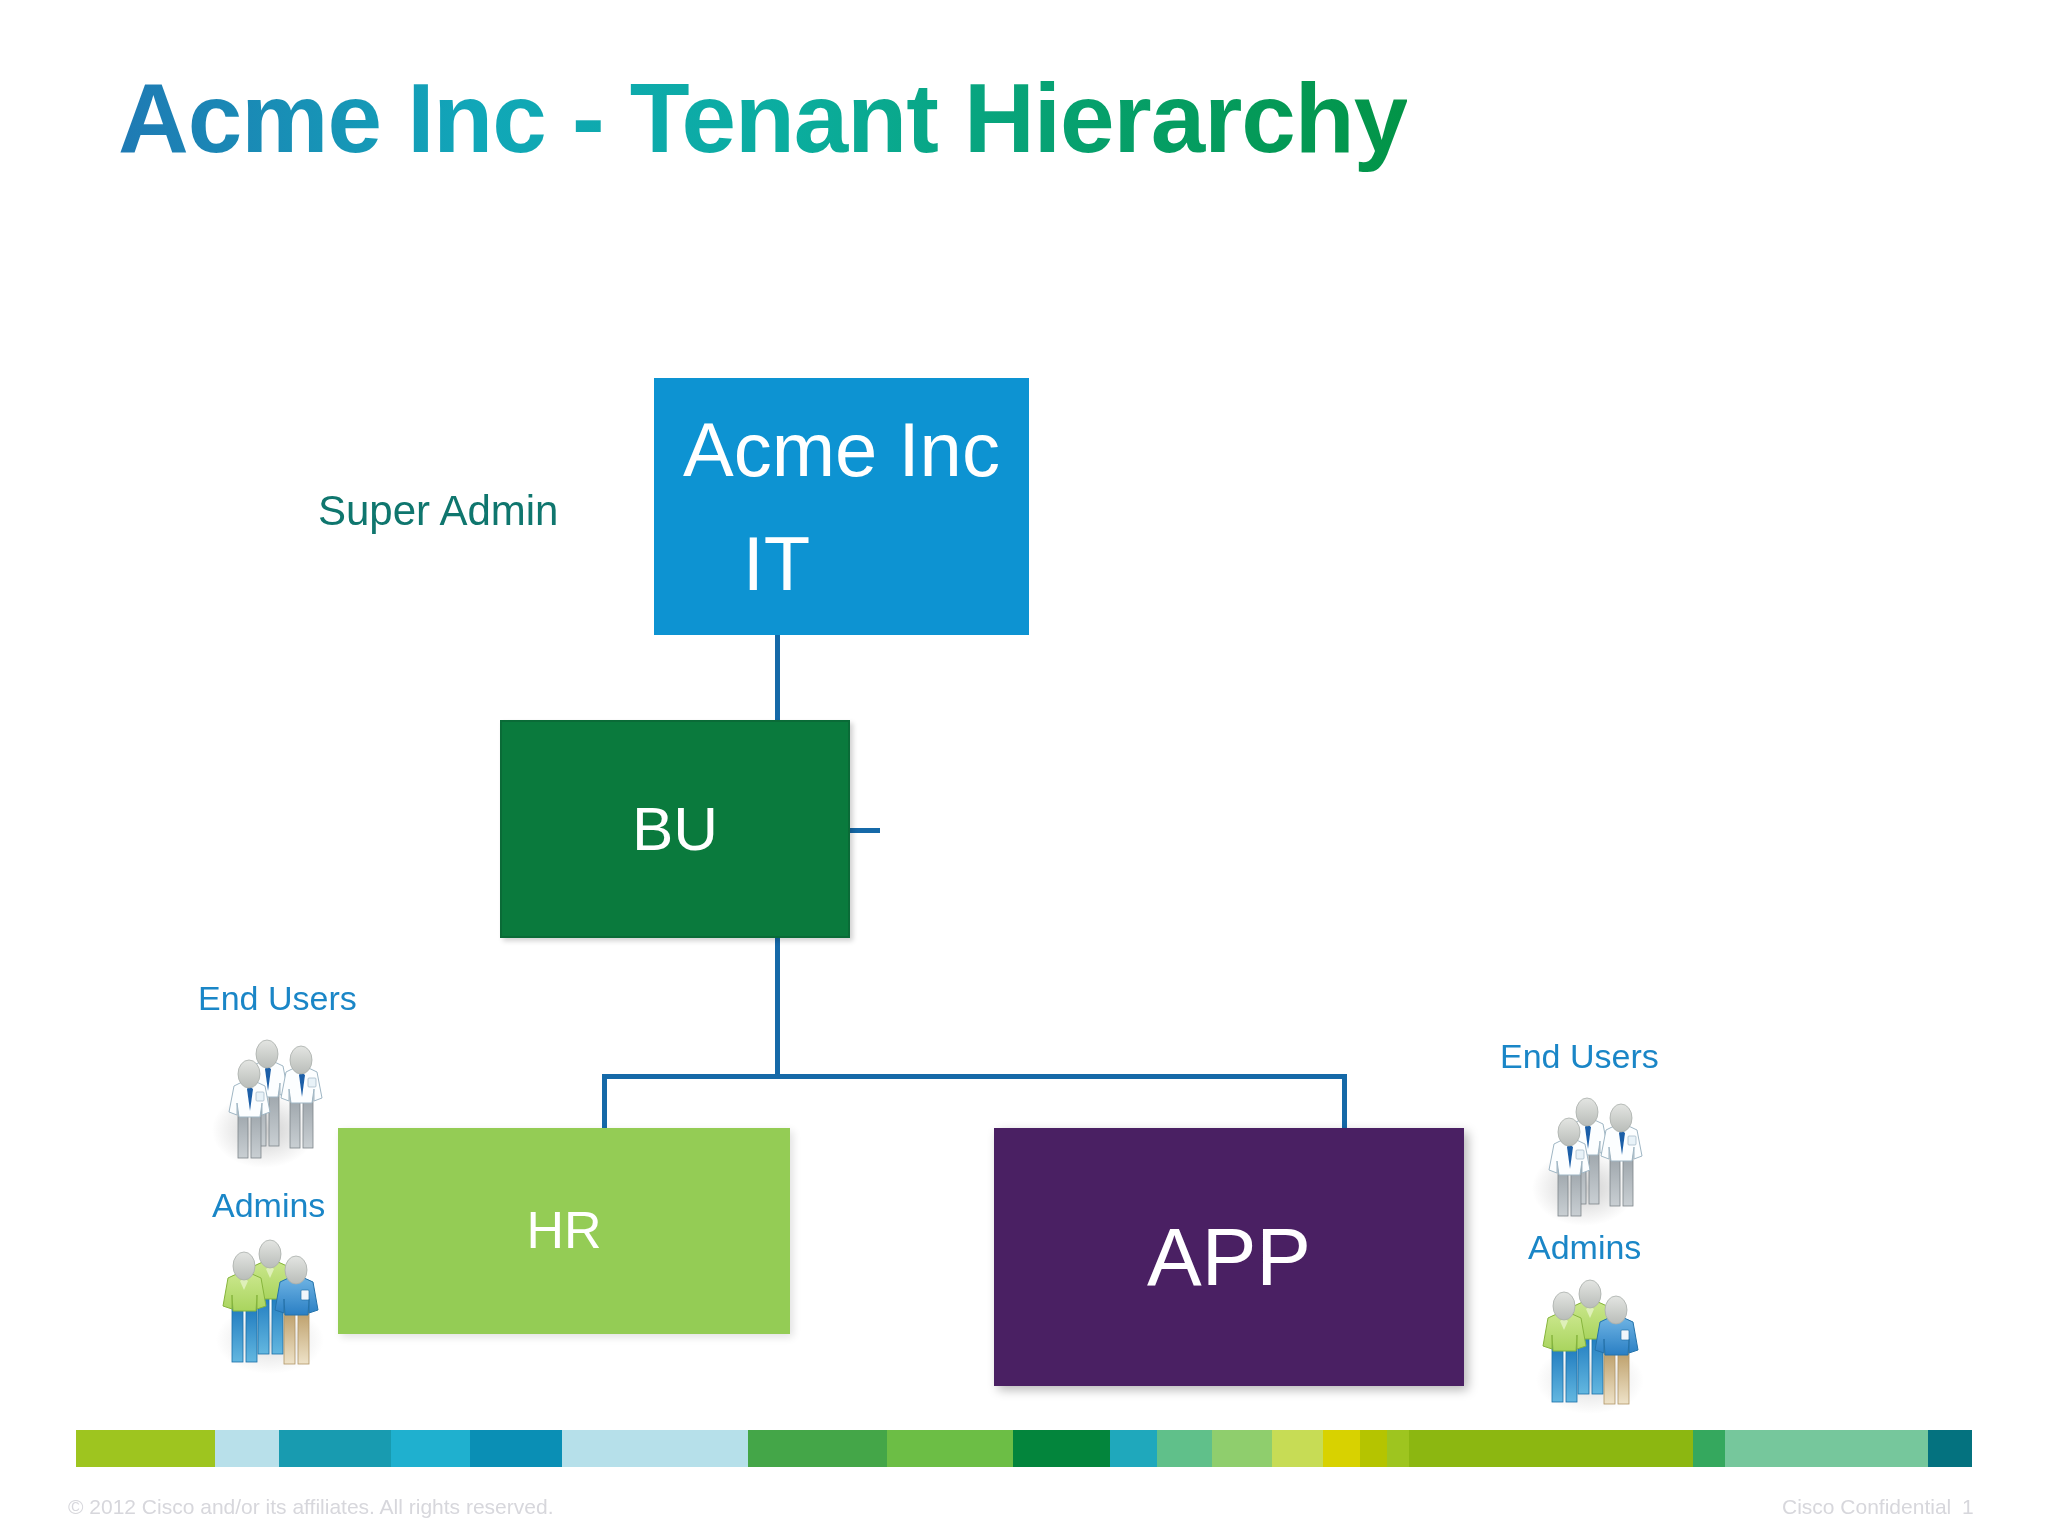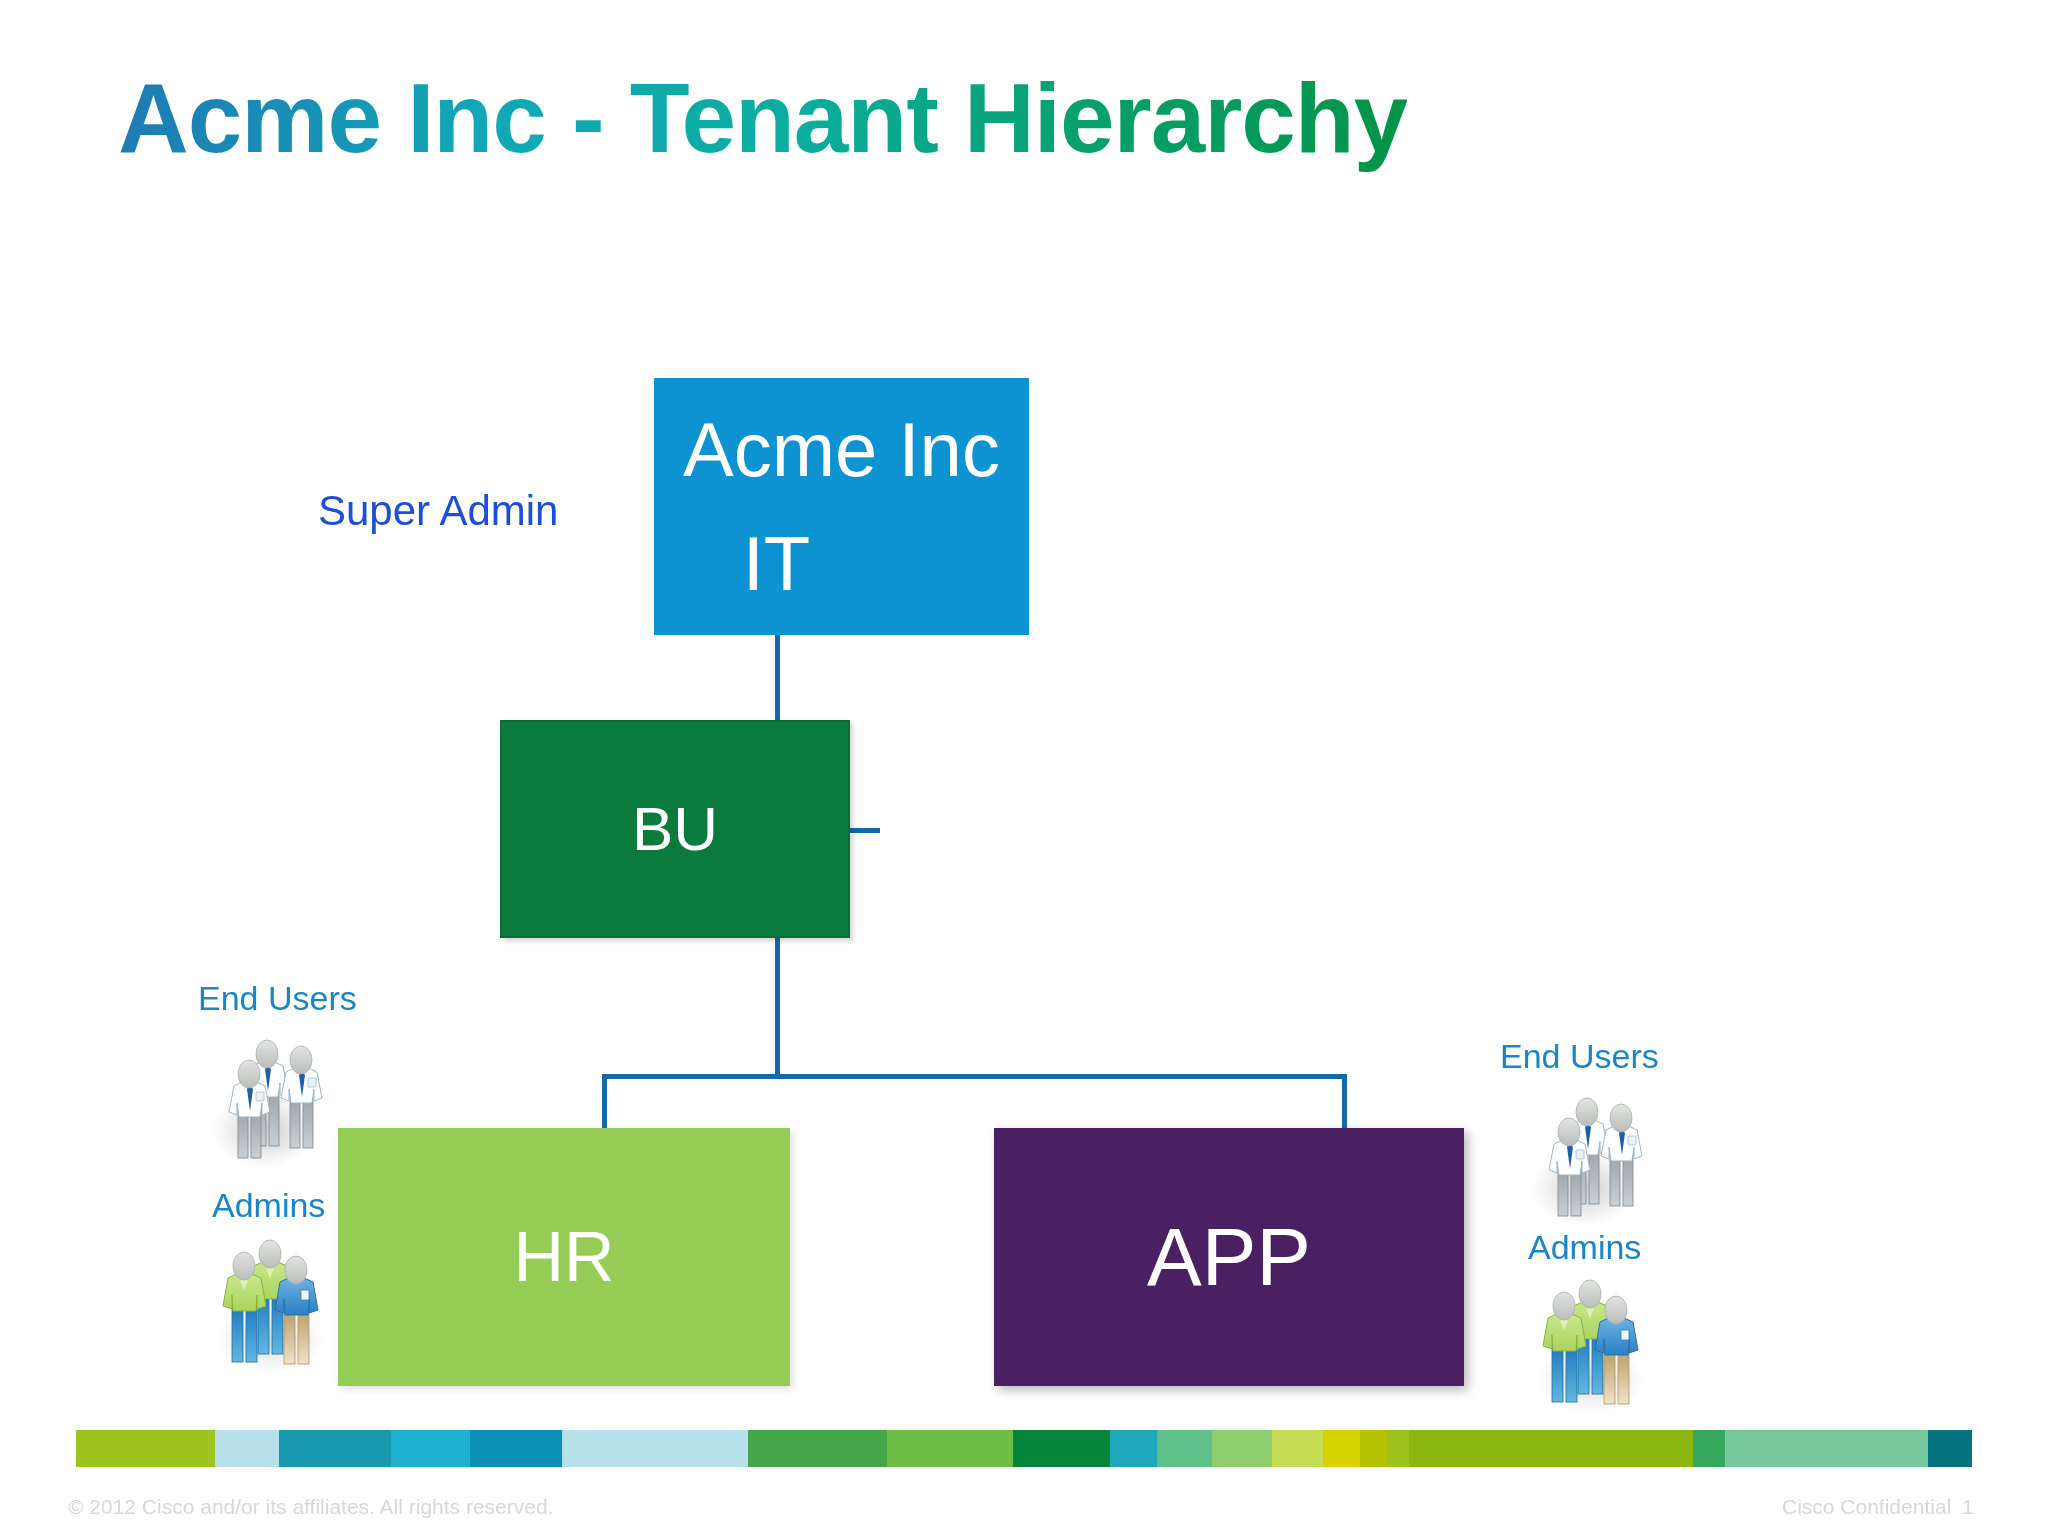--- a/index.html
+++ b/index.html
@@ -69,24 +69,24 @@
     background: #0a7a3d;
     border: 2px solid #0a6b37;
     box-shadow: 3px 3px 5px rgba(0,0,0,0.18);
     font-size: 62px;
   }
 
   #box-hr {
     left: 338px;
     top: 1128px;
     width: 452px;
-    height: 258px;
+    height: 206px;
     background: #94cc55;
     box-shadow: 3px 3px 8px rgba(0,0,0,0.12);
-    font-size: 70px;
+    font-size: 52px;
   }
 
   #box-app {
     left: 994px;
     top: 1128px;
     width: 470px;
     height: 258px;
     background: #4a2063;
     box-shadow: 4px 4px 10px rgba(0,0,0,0.28);
     font-size: 82px;
@@ -175,21 +175,21 @@
   </div>
 
   <div class="node-box" id="box-hr" style="background: rgb(148, 204, 85); color: rgb(255, 255, 255);">
     <div>HR</div>
   </div>
 
   <div class="node-box" id="box-app" style="background: rgb(74, 32, 99); color: rgb(255, 255, 255);">
     <div>APP</div>
   </div>
 
-  <div class="anno" id="lbl-super-admin" style="color: #1d4ed8;">Super Admin</div>
+  <div class="anno" id="lbl-super-admin" style="color: #0f766e;">Super Admin</div>
   <div class="anno" id="lbl-endusers-left" style="color: rgb(26, 134, 199);">End Users</div>
   <div class="anno" id="lbl-admins-left" style="color: rgb(26, 134, 199);">Admins</div>
   <div class="anno" id="lbl-endusers-right" style="color: rgb(26, 134, 199);">End Users</div>
   <div class="anno" id="lbl-admins-right" style="color: rgb(26, 134, 199);">Admins</div>
 
   <div class="people" id="people-endusers-left">
     <svg width="130" height="150" viewBox="0 0 130 150" xmlns="http://www.w3.org/2000/svg">
       <defs>
         <linearGradient id="gHead" x1="0" y1="0" x2="0" y2="1">
           <stop offset="0%" stop-color="#e3e5e2"></stop>

